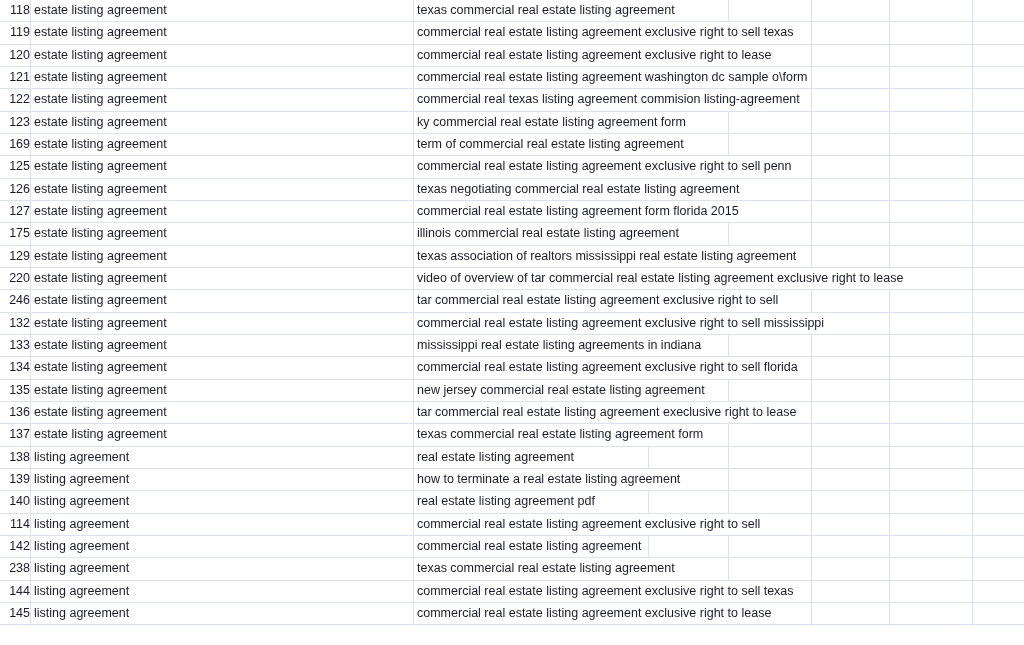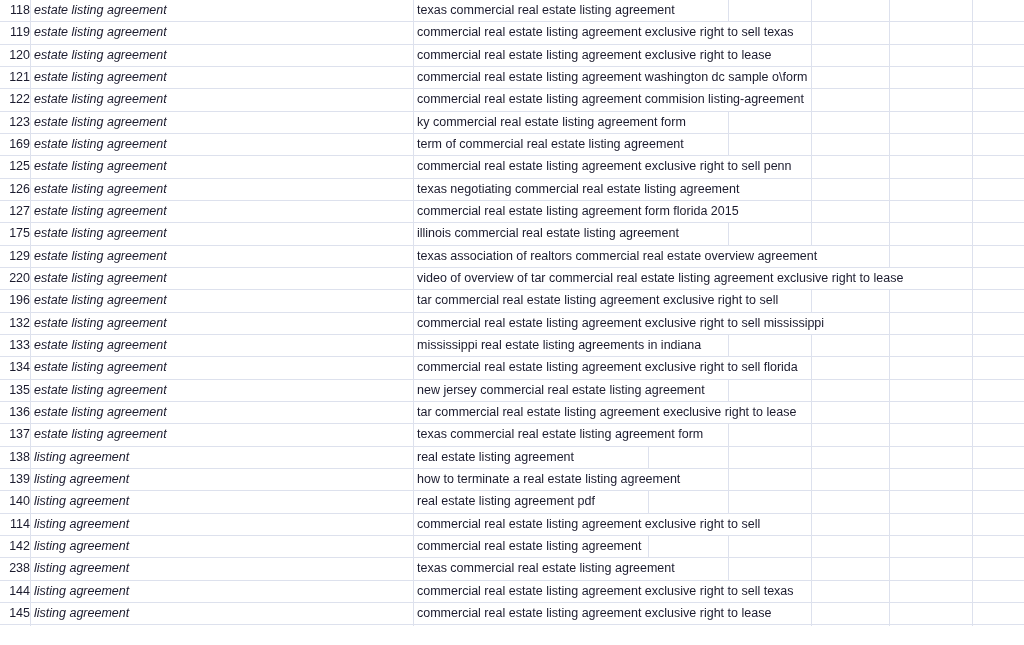--- a/index.html
+++ b/index.html
@@ -54,21 +54,21 @@
   td.rownum {
     width: 27px;
     text-align: right;
     padding: 0 4px 0 0;
     color: #18181e;
     border-right: 1px solid #c9cde0;
     font-size: 12.5px;
   }
 
   
-  td.colA { width: 379px; font-style: italic; }
+  td.colA { width: 379px; }
 
   
   td.colB {
     width: 231px;
     position: relative;
     overflow: visible;
     text-decoration: underline;
   }
   td.colB .spill {
     position: absolute;
@@ -140,21 +140,21 @@
           <td class="colC"></td>
           <td class="colD"></td>
           <td class="colE"></td>
           <td class="colF"></td>
           <td class="colG last"></td>
         </tr>
         <tr>
           <td class="rownum">122</td>
           <td class="colA">estate listing agreement</td>
           <td class="colB">
-            <span class="spill">commercial real estate listing agreement commision listing-agreement</span>
+            <span class="spill">commercial real texas listing agreement commision listing-agreement</span>
           </td>
           <td class="colC"></td>
           <td class="colD"></td>
           <td class="colE"></td>
           <td class="colF"></td>
           <td class="colG last"></td>
         </tr>
         <tr>
           <td class="rownum">123</td>
           <td class="colA">estate listing agreement</td>
@@ -224,42 +224,42 @@
           <td class="colC"></td>
           <td class="colD"></td>
           <td class="colE"></td>
           <td class="colF"></td>
           <td class="colG last"></td>
         </tr>
         <tr>
           <td class="rownum">129</td>
           <td class="colA">estate listing agreement</td>
           <td class="colB">
-            <span class="spill">texas association of realtors commercial real estate overview agreement</span>
+            <span class="spill">texas association of realtors mississippi real estate listing agreement</span>
           </td>
           <td class="colC"></td>
           <td class="colD"></td>
           <td class="colE"></td>
           <td class="colF"></td>
           <td class="colG last"></td>
         </tr>
         <tr>
           <td class="rownum">220</td>
           <td class="colA">estate listing agreement</td>
           <td class="colB">
             <span class="spill">video of overview of tar commercial real estate listing agreement exclusive right to lease</span>
           </td>
           <td class="colC"></td>
           <td class="colD"></td>
           <td class="colE"></td>
           <td class="colF"></td>
           <td class="colG last"></td>
         </tr>
         <tr>
-          <td class="rownum">196</td>
+          <td class="rownum">246</td>
           <td class="colA">estate listing agreement</td>
           <td class="colB">
             <span class="spill">tar commercial real estate listing agreement exclusive right to sell</span>
           </td>
           <td class="colC"></td>
           <td class="colD"></td>
           <td class="colE"></td>
           <td class="colF"></td>
           <td class="colG last"></td>
         </tr>

